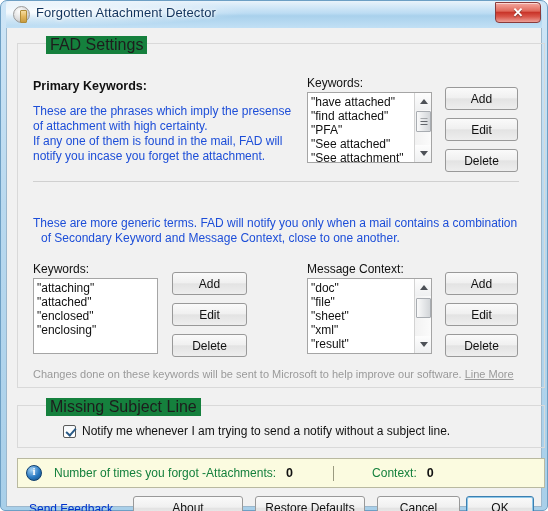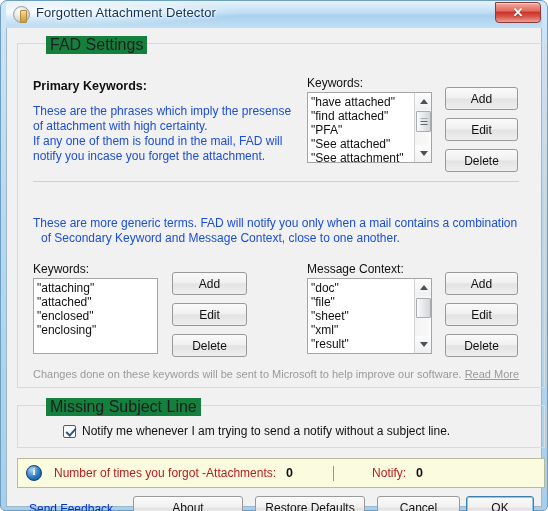--- a/index.html
+++ b/index.html
@@ -206,21 +206,21 @@
     width:16px; height:16px; border-radius:50%; margin-left:8px;
     background: radial-gradient(circle at 35% 28%, #a8d4f5 0%, #2a7ac2 55%, #114a80 100%);
     border:1px solid #0f3f6e;
     position:relative; flex:0 0 auto;
   }
   .info-icon::after {
     content:"i"; position:absolute; left:0; top:-1px; width:100%;
     text-align:center; color:#fff; font-size:11px; font-weight:bold;
     font-family:"Liberation Serif", serif;
   }
-  .st-text { font-size:12px; color:#b91c1c; }
+  .st-text { font-size:12px; color:#15803d; }
   .st-num  { font-size:12.5px; color:#111; font-weight:bold; }
   .st-sep  { width:1px; height:15px; background:#9a9a80; }
 
   
   .link {
     position:absolute; font-size:12px; color:#0033cc;
     text-decoration: underline; cursor:pointer;
   }
 </style>
 </head>
@@ -318,40 +318,40 @@
         </div>
       </div>
     </div>
 
     <button class="btn" style="left:438px; top:244px; width:73px; height:23px;">Add</button>
     <button class="btn" style="left:438px; top:275px; width:73px; height:23px;">Edit</button>
     <button class="btn" style="left:438px; top:306px; width:73px; height:23px;">Delete</button>
 
     <div class="disclaimer" style="left:26px; top:340px;">
       <span>Changes done on these keywords will be sent to Microsoft to help improve our software.</span>
-      <a href="#">Read More</a>
+      <a href="#">Line More</a>
     </div>
 
     <div class="group subj-group">
       <div class="group-frame"></div>
       <div class="group-title">Missing Subject Line</div>
     </div>
 
     <div class="cb-row" style="left:56px; top:396px;">
       <span class="checkbox"></span>
       <span class="cb-label">Notify me whenever I am trying to send a notify without a subject line.</span>
     </div>
 
     <div class="statusbar">
       <span class="info-icon"></span>
       <span class="st-text" style="margin-left:12px;">Number of times you forgot -</span>
       <span class="st-text" style="">Attachments:</span>
       <span class="st-num" style="margin-left:10px;">0</span>
       <span class="st-sep" style="margin-left:40px;"></span>
-      <span class="st-text" style="margin-left:38px;">Notify:</span>
+      <span class="st-text" style="margin-left:38px;">Context:</span>
       <span class="st-num" style="margin-left:10px;">0</span>
     </div>
 
     <a class="link" style="left:22px; top:474px;" href="#">Send Feedback</a>
 
     <button class="btn" style="left:126px; top:468px; width:110px; height:24px;">About</button>
     <button class="btn" style="left:248px; top:468px; width:110px; height:24px;">Restore Defaults</button>
     <button class="btn" style="left:370px; top:468px; width:83px; height:24px;">Cancel</button>
     <button class="btn default" style="left:459px; top:468px; width:68px; height:24px;">OK</button>
 

